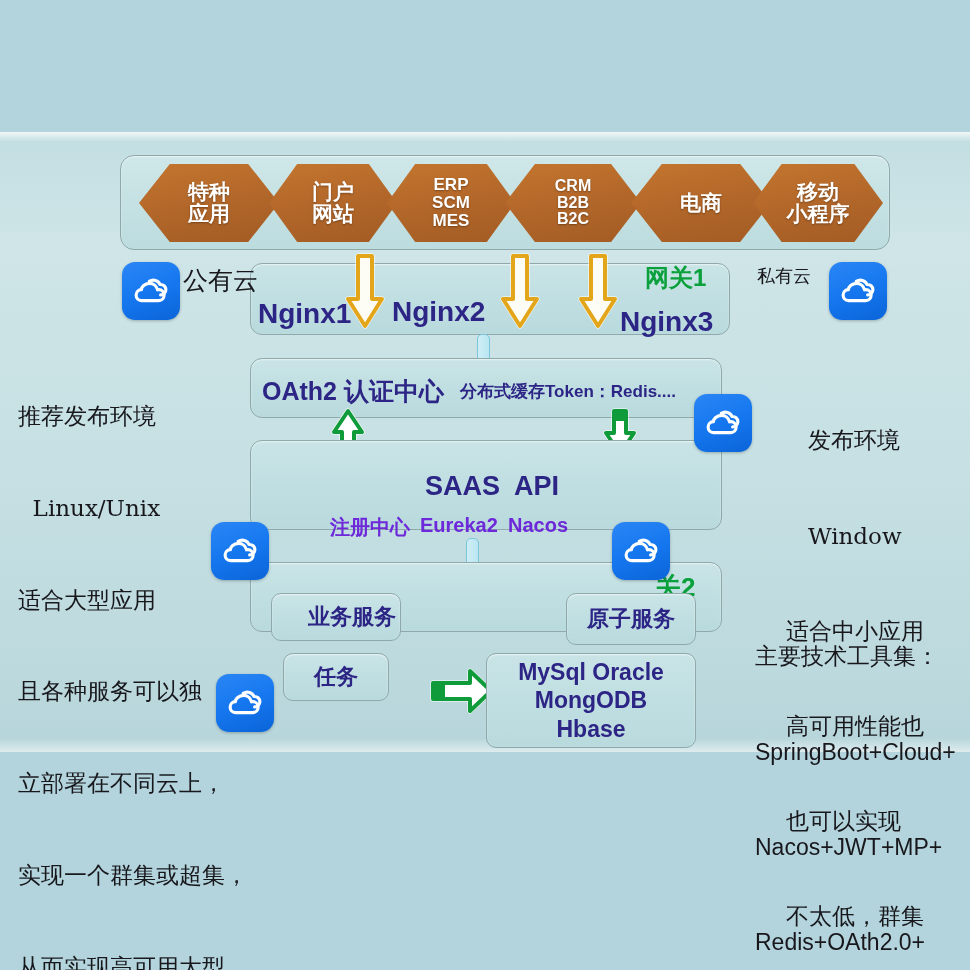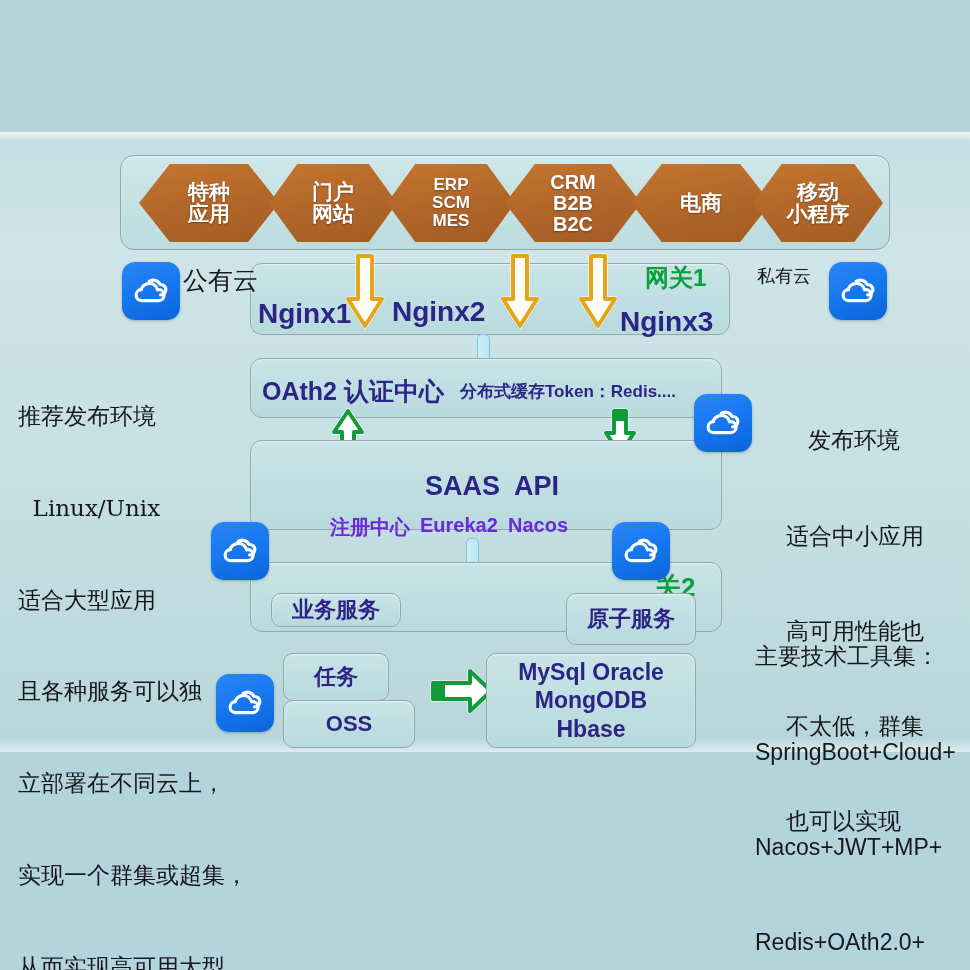--- a/index.html
+++ b/index.html
@@ -104,21 +104,21 @@
           <span>网站</span>
         </div>
     </div>
     <div class="hex t3" style="left:266px;width:128px;">
       <div>
           <span>ERP</span>
           <span>SCM</span>
           <span>MES</span>
         </div>
     </div>
-    <div class="hex t3" style="left:384px;width:136px;font-size:20px;">
+    <div class="hex t3" style="left:384px;width:136px;font-size:16px;">
       <div>
           <span>CRM</span>
           <span>B2B</span>
           <span>B2C</span>
         </div>
     </div>
     <div class="hex t1" style="left:510px;width:140px;">
       <div>
           <span>电商</span>
         </div>
@@ -198,32 +198,29 @@
   <div class="lbl purple" style="left:425px;top:471px;font-size:27px;font-weight:bold;">SAAS  API</div>
   <div class="lbl blue" style="left:330px;top:514px;font-size:20px;font-weight:bold;">注册中心</div>
   <div class="lbl blue" style="left:420px;top:514px;font-size:20px;font-weight:bold;">Eureka2</div>
   <div class="lbl blue" style="left:508px;top:514px;font-size:20px;font-weight:bold;">Nacos</div>
 
   <div class="conn" style="left:466px;top:538px;height:28px;"></div>
 
   <div class="card" style="left:250px;top:562px;width:472px;height:70px;"></div>
   <div class="lbl green" style="left:655px;top:570px;font-size:26px;font-weight:bold;">关2</div>
 
-  <div class="card" style="left:271px;top:593px;width:130px;height:34px;border-radius:10px;">
+  <div class="card" style="left:271px;top:593px;width:130px;height:48px;border-radius:10px;padding-left:16px;">
     <div class="boxtxt purple" style="font-size:22px;font-weight:bold;">业务服务</div>
   </div>
   <div class="card" style="left:566px;top:593px;width:130px;height:52px;border-radius:10px;">
     <div class="boxtxt purple" style="font-size:22px;font-weight:bold;">原子服务</div>
   </div>
 
   <div class="card" style="left:283px;top:653px;width:106px;height:48px;border-radius:10px;">
     <div class="boxtxt purple" style="font-size:22px;font-weight:bold;">任务</div>
-  </div>
-  <div class="card" style="left:283px;top:700px;width:132px;height:48px;border-radius:10px;">
-    <div class="boxtxt purple" style="font-size:22px;font-weight:bold;">OSS</div>
   </div>
 
   <div class="arrow" style="left:430px;top:666px;">
     <svg width="64" height="50" viewBox="0 0 64 50">
       <path d="M3 17 L40 17 L40 5 L61 25 L40 45 L40 33 L3 33 Z" fill="#ffffff" stroke="#ffffff" stroke-width="5" stroke-linejoin="round"></path>
       <path d="M3 17 L40 17 L40 5 L61 25 L40 45 L40 33 L3 33 Z" fill="#ffffff" stroke="#0f9b3a" stroke-width="4" stroke-linejoin="round"></path>
       <rect x="5" y="19" width="10" height="12" fill="#0f9b3a"></rect>
     </svg>
   </div>
 
@@ -266,24 +263,25 @@
     <div>适合大型应用</div>
     <div>且各种服务可以独</div>
     <div>立部署在不同云上，</div>
     <div>实现一个群集或超集，</div>
     <div>从而实现高可用大型</div>
     
   </div>
 
   <div class="lbl cn dark" style="left:786px;top:362px;font-size:23px;line-height:1.38;">
     <div>   发布环境</div>
+    <div>   Window</div>
     <div>适合中小应用</div>
     <div>高可用性能也</div>
+    <div>也可以实现</div>
     <div>不太低，群集</div>
-    <div>也可以实现</div>
   </div>
 
   <div class="lbl dark" style="left:755px;top:578px;font-size:23px;line-height:1.38;">
     <div class="cn">主要技术工具集：</div>
     <div>SpringBoot+Cloud+</div>
     <div>Nacos+JWT+MP+</div>
     <div>Redis+OAth2.0+</div>
     
   </div>
 

